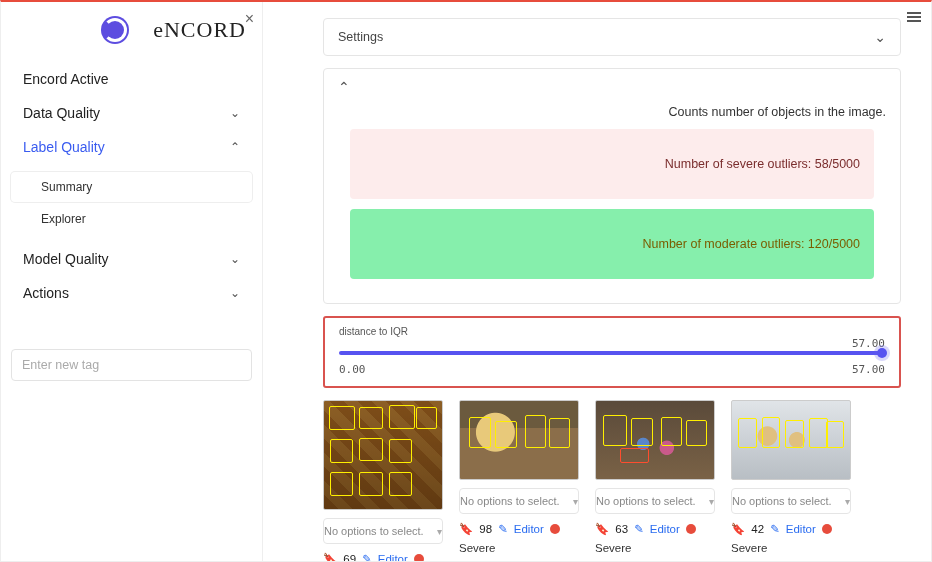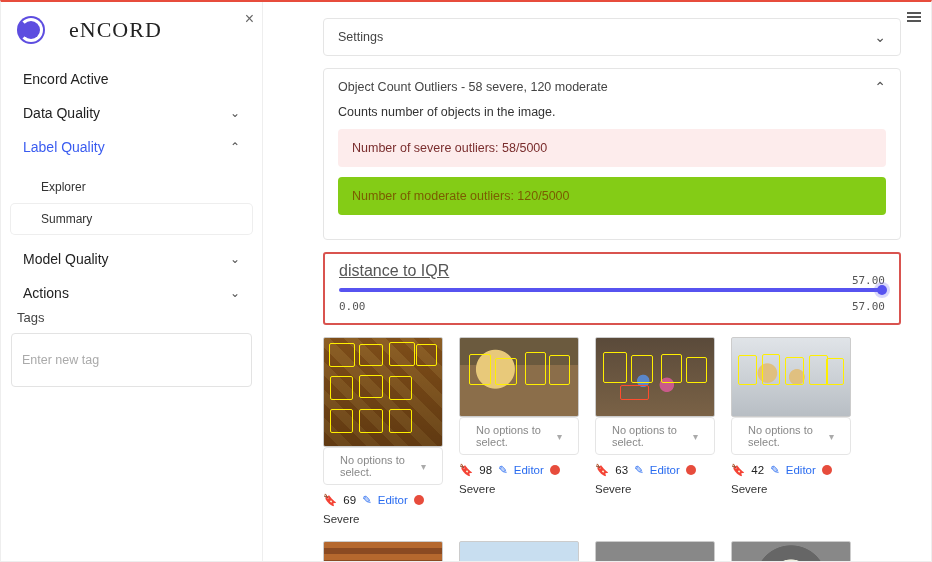--- a/index.html
+++ b/index.html
@@ -4,50 +4,50 @@
 <style>
   * { box-sizing: border-box; margin: 0; padding: 0; }
   html, body { width: 932px; height: 562px; font-family: -apple-system, BlinkMacSystemFont, "Segoe UI", Arial, sans-serif; font-size: 13px; color: #222; background:#fff; overflow:hidden; }
   .app { display:flex; width:100%; height:100%; border:1px solid #eee; border-top:2px solid #e74c3c; position:relative;}
   .hamburger { position:absolute; top:8px; right:10px; cursor:pointer; }
   .hamburger div { width:14px; height:2px; background:#555; margin:2px 0; }
 
   
   .sidebar { width:262px; border-right:1px solid #eee; display:flex; flex-direction:column; position:relative;}
   .close-x { position:absolute; top:8px; right:8px; color:#666; font-size:16px; cursor:pointer;}
-  .brand { display:flex; align-items:center; gap:24px; padding:14px 16px 18px 16px; }
+  .brand { display:flex; align-items:center; gap:24px; padding:14px 16px 18px 16px;justify-content:flex-end; }
   .brand-logo { width:28px; height:28px; border-radius:50%; background:#5d4de0; position:relative; display:flex; align-items:center; justify-content:center;}
   .brand-logo::before { content:""; width:18px; height:18px; border:3px solid #fff; border-radius:50%; border-left-color:transparent; }
   .brand-text { font-family: Georgia, serif; font-size:22px; letter-spacing:1px; }
   .nav { padding: 0 10px; }
   .nav-item { display:flex; align-items:center; justify-content:space-between; padding:9px 12px; cursor:pointer; font-size:14px; color:#222; }
   .nav-item.active { color:#3a5cf0;text-align:right; }
   .nav-sub { padding: 6px 0; }
   .nav-sub-item { padding:8px 12px 8px 30px; font-size:12px; cursor:pointer; color:#333; border-radius:4px; margin:2px 0; }
   .nav-sub-item.selected { background:#fff; box-shadow:0 0 0 1px #eee; font-weight:500;}
   .chev { font-size:12px; color:#555; }
 
   .tags-section { margin-top:auto; padding:0 10px 180px 10px; }
   .tags-label { font-size:13px; color:#444; font-weight:500; padding:0 6px 8px 6px;}
-  .tag-input { width:100%; padding:19px 10px; border:1px solid #e3e3e3; border-radius:4px; font-size:12.5px; color:#666; }
+  .tag-input { width:100%; padding:8px 10px; border:1px solid #e3e3e3; border-radius:4px; font-size:12.5px; color:#666; }
   .tag-input::placeholder { color:#aaa; }
 
   
   .main { flex:1; overflow:auto; padding:16px 30px 0 60px; }
   .panel { border:1px solid #e5e5e5; border-radius:4px; margin-bottom:12px; background:#fff; }
   .panel-head { display:flex; justify-content:space-between; align-items:center; padding:10px 14px; cursor:pointer; font-size:12.5px; color:#444;}
   .panel-head .chev { font-size:14px;}
-  .panel-body { padding: 0 14px 14px 14px; font-size:12.5px; color:#444; }
+  .panel-body { padding: 0 14px 14px 14px; font-size:12.5px; color:#444;text-align:right; }
   .subsection-title { font-size:12.5px; font-weight:500; margin-bottom:8px; color:#333;}
-  .callout { padding:12px 14px; border-radius:4px; margin:10px 0; font-size:12.5px;}
+  .callout { padding:28px 14px; border-radius:4px; margin:10px 12px; font-size:12.5px;}
   .callout.severe { background:#fdecec; color:#7a2d2d; }
-  .callout.moderate { background:#84cc16; color:#7a5d00; }
+  .callout.moderate { background:#86efac; color:#7a5d00; }
 
   .slider-panel { border:2px solid #d9534f; border-radius:3px; padding:8px 14px 10px 14px; margin:4px 0 12px 0; }
-  .slider-title { font-size:16px; color:#555; text-decoration:underline;}
+  .slider-title { font-size:10px; color:#555; margin-bottom:6px;}
   .slider-track-row { position:relative; height:18px; }
   .slider-track { position:absolute; left:0; right:0; top:8px; height:4px; background:#5753f0; border-radius:2px;}
   .slider-val-top { position:absolute; right:0; top:-6px; font-family:monospace; font-size:11px; color:#555;}
   .slider-thumb { position:absolute; right:-2px; top:5px; width:10px; height:10px; background:#5753f0; border-radius:50%; box-shadow:0 0 0 3px rgba(99,97,238,.25);}
   .slider-labels { display:flex; justify-content:space-between; font-family:monospace; font-size:11px; color:#555; margin-top:2px;}
 
   .grid { display:flex; flex-wrap:wrap; gap:16px; }
   .card { width:120px; }
   .thumb { width:120px; height:80px; border-radius:2px; background:linear-gradient(135deg,#b79c6a,#8a6d4a); position:relative; overflow:hidden; border:1px solid #ccc;}
   .thumb.t-collage { background: repeating-linear-gradient(45deg,#c99f5c 0 10px,#e0c38a 10px 20px), linear-gradient(#a07c45,#7a5c30); background-blend-mode:multiply; height:110px;}
@@ -55,21 +55,21 @@
   .thumb.t-feast { background: radial-gradient(circle at 60% 60%, #c95a8a 0 8%, transparent 9%), radial-gradient(circle at 40% 55%, #5a86c9 0 7%, transparent 8%), linear-gradient(180deg,#5a4a3a,#7a6246);}
   .thumb.t-group { background: radial-gradient(circle at 30% 45%, #e0c080 0 10%, transparent 11%), radial-gradient(circle at 55% 50%, #e0c080 0 10%, transparent 11%), linear-gradient(180deg,#e0e4e8,#b8bec4);}
   .thumb.t-market { background: repeating-linear-gradient(0deg,#b5682e 0 6px,#8a4a22 6px 12px);}
   .thumb.t-field { background: linear-gradient(180deg,#c8def0 0 40%, #6a8a4a 40% 100%); position:relative;}
   .thumb.t-kitchen { background: linear-gradient(180deg,#888 0 50%, #c0a070 50% 100%);}
   .thumb.t-train { background: radial-gradient(circle at 50% 50%, #f0f0e0 0 30%, #666 31% 50%, #888 51% 100%);}
   .thumb .outlines { position:absolute; inset:0; }
   .thumb .outlines span { position:absolute; border:1.5px solid #ffef00; border-radius:2px;}
   .thumb .outlines span.red { border-color:#ff4d2e; }
 
-  .opt-select { width:120px; border:1px solid #e5e5e5; border-radius:4px; padding:6px 16px; font-size:11px; color:#888; display:flex; justify-content:space-between; align-items:center; cursor:pointer;}
+  .opt-select { margin-top:8px; width:120px; border:1px solid #e5e5e5; border-radius:4px; padding:6px 0; font-size:11px; color:#888; display:flex; justify-content:space-between; align-items:center; cursor:pointer;}
   .opt-select .dd { color:#aaa; font-size:10px;}
   .card-meta { margin-top:8px; display:flex; align-items:center; gap:6px; font-size:11.5px; flex-wrap:wrap;}
   .tag-icon { color:#4a6cf0; }
   .pencil { color:#2a6cf0; }
   .editor-link { color:#2a6cf0; cursor:pointer;}
   .dot { width:10px; height:10px; border-radius:50%; display:inline-block;}
   .dot.red { background:#e74c3c;}
   .sev { color:#333; }
 </style>
 </head>
@@ -95,55 +95,53 @@
       </div>
       <div class="nav-item">
         <span>Data Quality</span>
         <span class="chev">⌄</span>
       </div>
       <div class="nav-item active">
         <span>Label Quality</span>
         <span class="chev">⌃</span>
       </div>
       <div class="nav-sub">
+        <div class="nav-sub-item selected">
+          <span>Summary</span>
+        </div>
         <div class="nav-sub-item">
           <span>Explorer</span>
-        </div>
-        <div class="nav-sub-item selected">
-          <span>Summary</span>
         </div>
       </div>
       <div class="nav-item">
         <span>Model Quality</span>
         <span class="chev">⌄</span>
       </div>
       <div class="nav-item">
         <span>Actions</span>
         <span class="chev">⌄</span>
       </div>
     </nav>
 
     <div class="tags-section">
-      <div class="tags-label">Tags</div>
       <input class="tag-input" placeholder="Enter new tag" style="">
     </div>
   </aside>
 
   <main class="main">
 
     <div class="panel">
       <div class="panel-head">
         <span>Settings</span>
         <span class="chev">⌄</span>
       </div>
     </div>
 
     <div class="panel">
       <div class="panel-head">
-        <span>Object Count Outliers - 58 severe, 120 moderate</span>
         <span class="chev">⌃</span>
       </div>
       <div class="panel-body">
         <div class="subsection-title">Counts number of objects in the image.</div>
         <div class="callout severe">
           <span>Number of severe outliers: 58/5000</span>
         </div>
         <div class="callout moderate">
           <span>Number of moderate outliers: 120/5000</span>
         </div>

